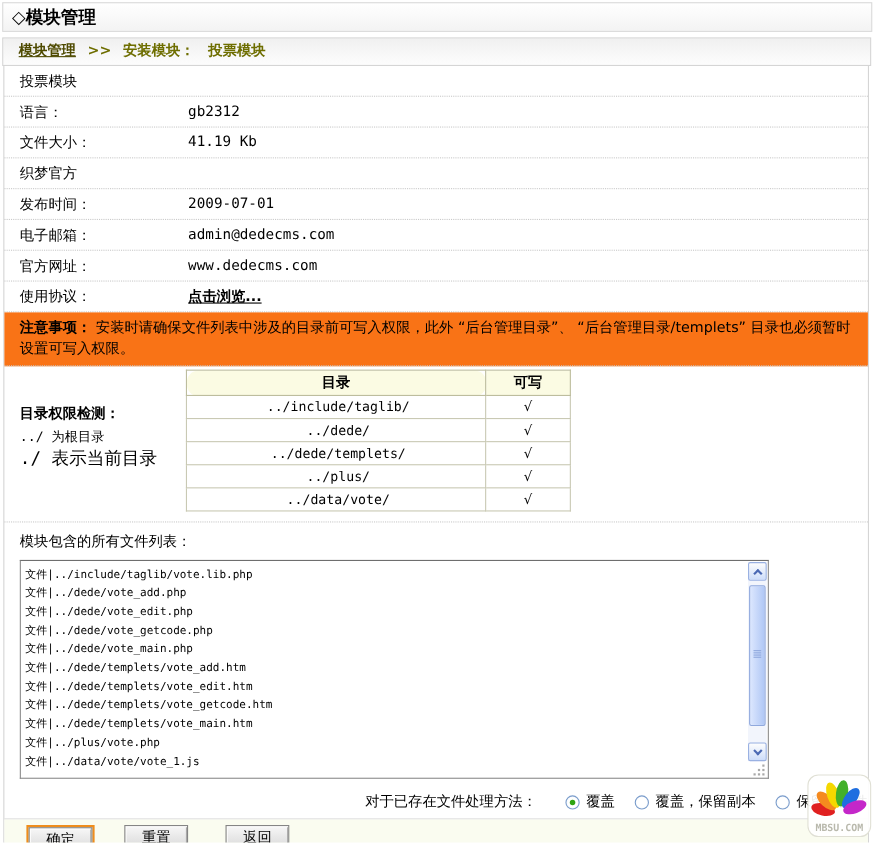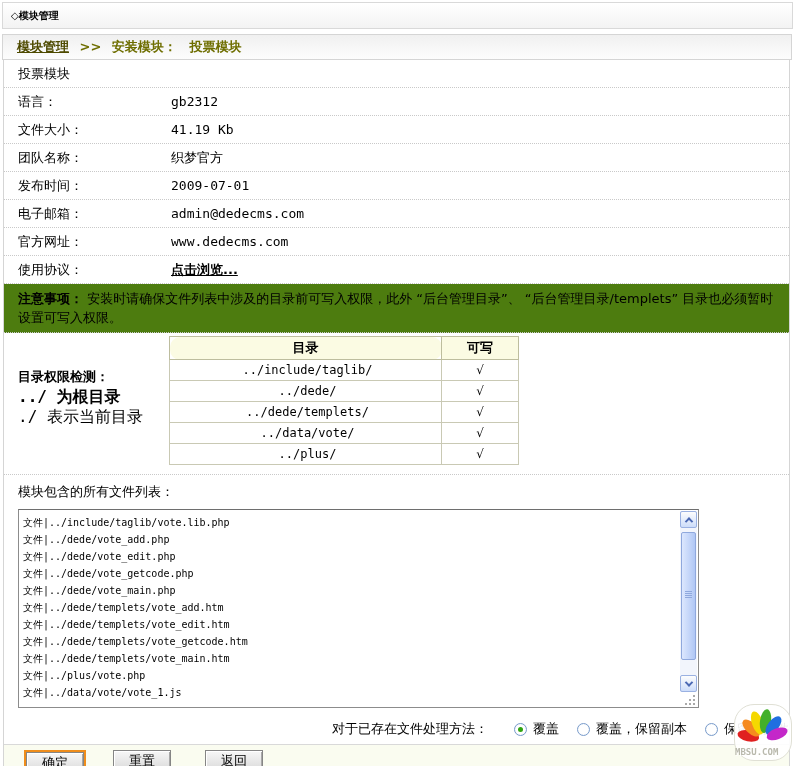--- a/index.html
+++ b/index.html
@@ -10,21 +10,21 @@
     font-size:13px;
     color:#000;
     position:relative;
     overflow:hidden;
   }
   .titlebar {
     margin:2px 4px 0 2px;
     border:1px solid #d9d9d9;
     height:27px; line-height:25px;
     padding-left:8px;
-    font-size:10px; font-weight:bold;
+    font-size:16px; font-weight:bold;
     background:linear-gradient(#ffffff,#f3f3f3);
   }
   .breadcrumb {
     margin:5px 5px 0 2px;
     border:1px solid #d5d5d5;
     height:26px; line-height:24px;
     padding-left:14px;
     background:linear-gradient(#f0f0f0,#fdfdfd);
     font-weight:bold; font-size:13px;
   }
@@ -43,21 +43,21 @@
     display:flex; align-items:center;
     height:28px;
     padding-left:14px;
     border-bottom:1px dotted #c9c9c9;
   }
   .frow .lbl { width:153px; flex:none; }
   .mono { font-family:"DejaVu Sans Mono","DejaVu Sans",monospace; }
   .linkval { text-decoration:underline; cursor:pointer; font-weight:bold; }
 
   .notice {
-    background:#4d7c0f;
+    background:#f97316;
     border-bottom:1px dotted #c9c9c9;
     padding:5px 12px 5px 14px;
     line-height:19px;
   }
   .permrow {
     display:flex;
     padding:3px 0 9px 14px;
     border-bottom:1px dotted #c9c9c9;
   }
   .permlabel { width:151px; flex:none; padding-top:31px; line-height:20px; }
@@ -146,22 +146,22 @@
     font-family:"DejaVu Sans",sans-serif; font-size:13px;
     cursor:pointer;
   }
   .okwrap { border:2px solid #ef8d1c; margin-right:27px; }
   .btn-mid { margin-right:34px; }
 
   .logo {
     position:absolute; right:5px; bottom:5px;
     width:58px; height:57px;
     background:rgba(255,255,255,.92);
-    border:1px solid #e0e0d5; border-radius:20px;
-    text-align:left;
+    border:1px solid #e0e0d5; border-radius:10px;
+    text-align:center;
   }
   .logo .mark { font-family:"DejaVu Sans Mono",monospace; font-size:9px; font-weight:bold;
     color:#b9b9ac; text-shadow:1px 1px 0 #ffffff; letter-spacing:0px; margin-top:-3px; }
 </style>
 </head>
 <body>
 
 <div class="titlebar">◇模块管理</div>
 
 <div class="breadcrumb">
@@ -178,21 +178,20 @@
   </div>
   <div class="frow">
     <span class="lbl">语言：</span>
     <span class="mono">gb2312</span>
   </div>
   <div class="frow">
     <span class="lbl">文件大小：</span>
     <span class="mono">41.19 Kb</span>
   </div>
   <div class="frow">
-    <span class="lbl">团队名称：</span>
     <span>织梦官方</span>
   </div>
   <div class="frow">
     <span class="lbl">发布时间：</span>
     <span class="mono">2009-07-01</span>
   </div>
   <div class="frow">
     <span class="lbl">电子邮箱：</span>
     <span class="mono">admin@dedecms.com</span>
   </div>
@@ -203,21 +202,21 @@
   <div class="frow">
     <span class="lbl">使用协议：</span>
     <span class="linkval">点击浏览...</span>
   </div>
 
   <div class="notice"><b>注意事项：</b><span> 安装时请确保文件列表中涉及的目录前可写入权限，此外 “后台管理目录”、 “后台管理目录/templets” 目录也必须暂时设置可写入权限。</span></div>
 
   <div class="permrow">
     <div class="permlabel">
       <div class="bold">目录权限检测：</div>
-      <div class="mono" style="font-size:16px;font-weight:bold;">../ 为根目录</div>
+      <div class="mono" style="font-size:12px;">../ 为根目录</div>
       <div class="mono" style="font-size:16px;">./ 表示当前目录</div>
     </div>
     <div class="permtable">
       <table>
         <tbody>
             <tr>
           <th class="dirhead">目录</th>
           <th class="chkhead">可写</th>
         </tr>
         <tr>
@@ -226,25 +225,25 @@
         </tr>
         <tr>
           <td class="dircell">../dede/</td>
           <td class="chkcell">√</td>
         </tr>
         <tr>
           <td class="dircell">../dede/templets/</td>
           <td class="chkcell">√</td>
         </tr>
         <tr>
+          <td class="dircell">../plus/</td>
+          <td class="chkcell">√</td>
+        </tr>
+        <tr>
           <td class="dircell">../data/vote/</td>
-          <td class="chkcell">√</td>
-        </tr>
-        <tr>
-          <td class="dircell">../plus/</td>
           <td class="chkcell">√</td>
         </tr>
       </tbody>
         </table>
     </div>
   </div>
 
   <div class="filerow">
     <div>模块包含的所有文件列表：</div>
     <div class="ta">

